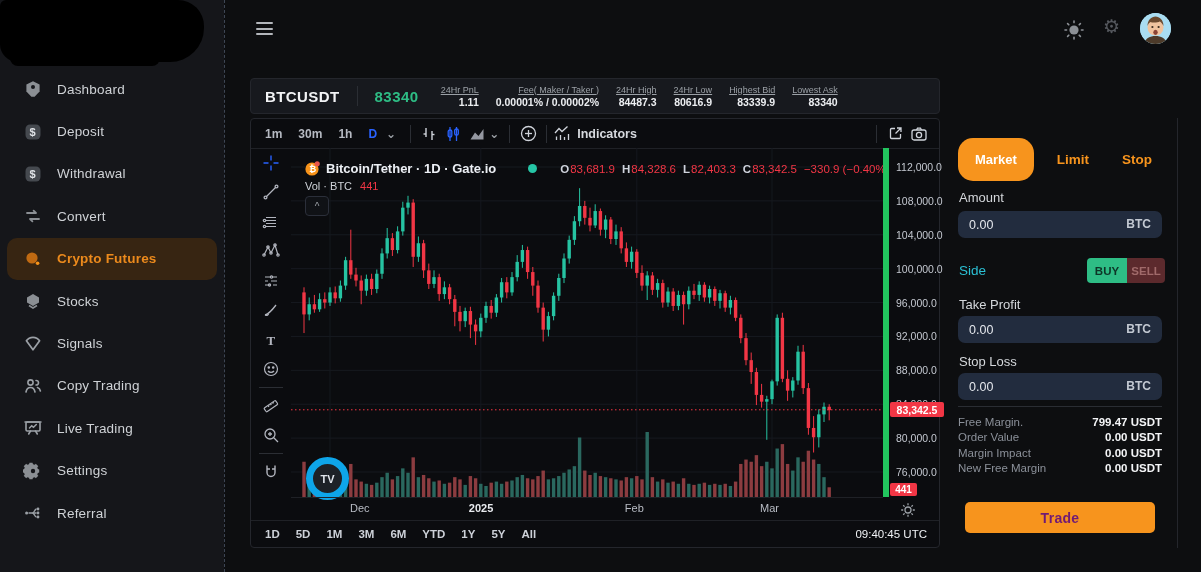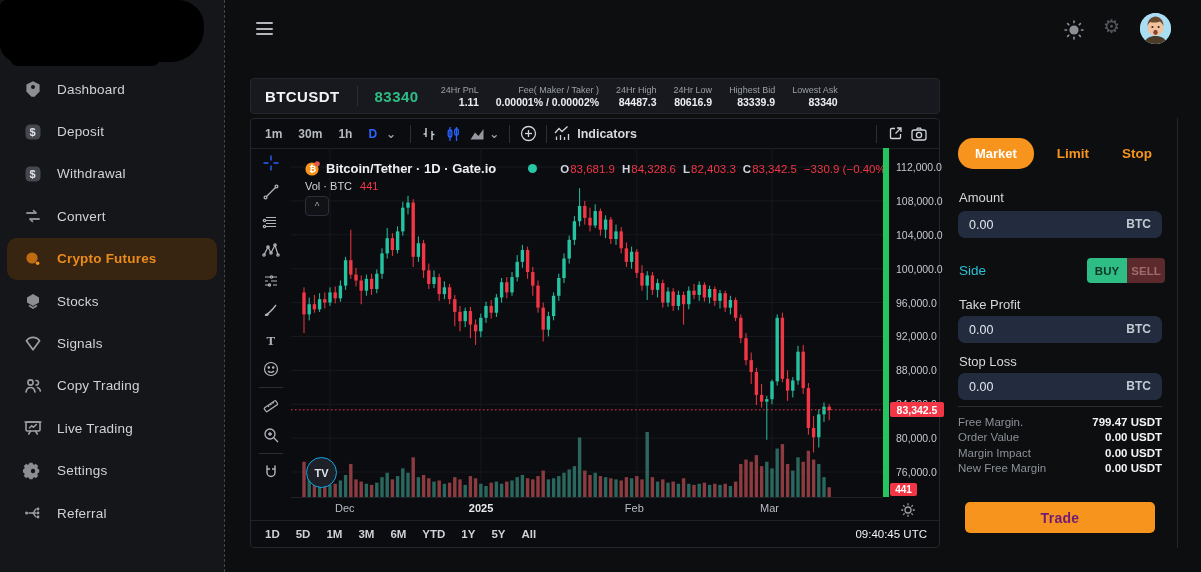--- a/index.html
+++ b/index.html
@@ -27,21 +27,21 @@
   #header-gear{left:1103px;top:17px;font-size:19px;color:#55585e;cursor:pointer;line-height:1;}
   #avatar{left:1140px;top:13px;width:31px;height:31px;border-radius:50%;background:#a9ddf2;
           overflow:hidden;cursor:pointer;}
   
   #ticker{left:250px;top:78px;width:688px;height:34px;background:#17191e;border:1px solid #24262c;
           border-radius:4px;display:flex;align-items:center;}
   #ticker-symbol{font-size:15px;font-weight:bold;color:#f2f3f5;padding:0 18px 0 14px;letter-spacing:.4px;}
   .vdiv{width:1px;height:20px;background:#2b2e34;}
   #ticker-price{font-size:15px;font-weight:bold;color:#2ebd85;padding:0 22px 0 16px;letter-spacing:.5px;}
   .tstat{text-align:right;margin-right:17px;}
-  .tstat .l{font-size:9px;color:#9ba0a6;white-space:nowrap;}
+  .tstat .l{font-size:9px;color:#9ba0a6;white-space:nowrap;text-decoration:underline;}
   .tstat .v{font-size:10.5px;color:#eceef1;font-weight:bold;white-space:nowrap;margin-top:1px;}
   
   #chart-panel{left:250px;top:118px;width:690px;height:430px;background:#0b0c0f;
                border:1px solid #24262c;border-radius:4px;box-sizing:border-box;}
   #chart-toolbar{left:0;top:0;width:688px;height:29px;border-bottom:1px solid #1f2126;
                  display:flex;align-items:center;}
   .tf-btn{font-size:12px;font-weight:bold;color:#b6bac2;padding:0 8px;cursor:pointer;}
   .tf-btn.active{color:#2962ff;}
   .tb-div{width:1px;height:18px;background:#2b2e34;margin:0 6px;}
   .tb-ico{width:24px;height:22px;display:flex;align-items:center;justify-content:center;cursor:pointer;}
@@ -59,21 +59,21 @@
   #status-dot{width:9px;height:9px;border-radius:50%;background:#26c6a6;margin-left:32px;}
   #ohlc{display:flex;margin-left:16px;font-size:11.5px;}
   #ohlc .k{color:#cfd3dc;font-weight:bold;margin-left:7px;}
   #ohlc .v{color:#f23645;margin-left:1px;}
   #ohlc .chg{color:#f23645;margin-left:7px;}
   #legend2{left:54px;top:61px;font-size:11px;color:#d0d4da;display:flex;}
   #legend2 .vv{color:#f23645;margin-left:8px;}
   #collapse-btn{left:54px;top:77px;width:22px;height:18px;border:1px solid #2b2f3a;border-radius:4px;
      color:#9ba0a6;font-size:10px;display:flex;align-items:center;justify-content:center;cursor:pointer;background:#101216;}
   #tv-logo{left:55px;top:338px;width:29px;height:29px;border-radius:50%;background:#1d2127;
-     border:1px solid #0ea5e9;color:#dfe3ea;font-size:11px;font-weight:bold;display:flex;
+     border:7px solid #0ea5e9;color:#dfe3ea;font-size:11px;font-weight:bold;display:flex;
      align-items:center;justify-content:center;cursor:pointer;}
   
   #price-axis{left:632px;top:29px;width:57px;height:349px;border-left:6px solid #22c55e;}
   .ytick{position:absolute;left:7px;font-size:10.5px;color:#c4c8d0;}
   #price-badge{position:absolute;left:1px;width:54px;height:15px;background:#f23645;border-radius:2px;
      color:#fff;font-size:10.5px;font-weight:bold;display:flex;align-items:center;justify-content:center;}
   #vol-badge{position:absolute;left:1px;width:27px;height:13px;background:#f23645;border-radius:2px;
      color:#fff;font-size:10px;font-weight:bold;display:flex;align-items:center;justify-content:center;}
   
   #time-axis{left:40px;top:378px;width:592px;height:23px;border-top:1px solid #1f2126;}
@@ -83,21 +83,21 @@
   
   #range-row{left:0;top:401px;width:688px;height:27px;border-top:1px solid #1f2126;
              display:flex;align-items:center;padding-left:14px;box-sizing:border-box;}
   .range-btn{font-size:11.5px;color:#cdd1d8;margin-right:16px;cursor:pointer;font-weight:bold;}
   #chart-clock{margin-left:auto;margin-right:12px;font-size:11.5px;color:#f0f2f5;font-weight:normal;}
   
   #trade-panel{left:944px;top:118px;width:233px;height:430px;}
   #panel-divider{left:1177px;top:118px;width:0;height:430px;border-left:1px solid #24262c;}
   #order-tabs{left:14px;top:20px;width:204px;display:flex;align-items:center;justify-content:space-between;}
   #tab-market{background:#f7941d;color:#fff;font-weight:bold;font-size:13px;border-radius:15px;
-     padding:8px 17px;cursor:pointer;}
+     padding:14px 17px;cursor:pointer;}
   .tab-flat{color:#f7941d;font-size:13.5px;font-weight:bold;cursor:pointer;padding:6px 10px;}
   .fld-label{position:absolute;left:15px;font-size:13px;color:#d4d7db;}
   .field{position:absolute;left:14px;width:204px;height:27px;background:#222c3e;border-radius:7px;}
   .field input{position:absolute;left:0;top:0;width:100%;height:100%;background:transparent;border:0;
      outline:none;color:#e4e7ec;font-size:12.5px;padding:0 40px 0 11px;box-sizing:border-box;
      font-family:"Liberation Sans",sans-serif;}
   .field .unit{position:absolute;right:11px;top:6px;font-size:12px;color:#c3c9d2;font-weight:bold;}
   #side-label{position:absolute;left:15px;top:145px;font-size:13.5px;color:#2bc0d4;}
   #side-group{position:absolute;left:143px;top:140px;display:flex;}
   #buy-btn{width:40px;height:25px;background:#2ebd85;color:#0d3527;font-size:11.5px;font-weight:bold;
@@ -824,21 +824,21 @@
       <div class="ytick" style="top:182.44400000000002px;">92,000.0</div>
       <div class="ytick" style="top:216.33280000000002px;">88,000.0</div>
       <div class="ytick" style="top:250.22160000000002px;">84,000.0</div>
       <div class="ytick" style="top:284.1104px;">80,000.0</div>
       <div class="ytick" style="top:317.99920000000003px;">76,000.0</div>
       <div id="price-badge" style="top:254.29207150000002px;">83,342.5</div>
       <div id="vol-badge" style="top:335px;">441</div>
     </div>
 
   <div id="time-axis" class="abs">
-      <div class="xtick" style="left:12px;padding-left:32px;">Dec</div>
+      <div class="xtick" style="left:27px;padding-left:32px;">Dec</div>
       <div class="xtick year" style="left:177.8px;">2025</div>
       <div class="xtick" style="left:333.8px;">Feb</div>
       <div class="xtick" style="left:469px;">Mar</div>
     </div>
   <div id="axis-gear" class="abs">
     <svg width="18" height="18" viewBox="0 0 18 18" stroke="#9ba0a6" stroke-width="1.3" fill="none">
       <circle cx="9" cy="9" r="3"></circle>
       <path d="M9 2.2v2M9 13.8v2M2.2 9h2M13.8 9h2M4.2 4.2l1.4 1.4M12.4 12.4l1.4 1.4M4.2 13.8l1.4-1.4M12.4 5.6l1.4-1.4"></path>
     </svg>
   </div>

